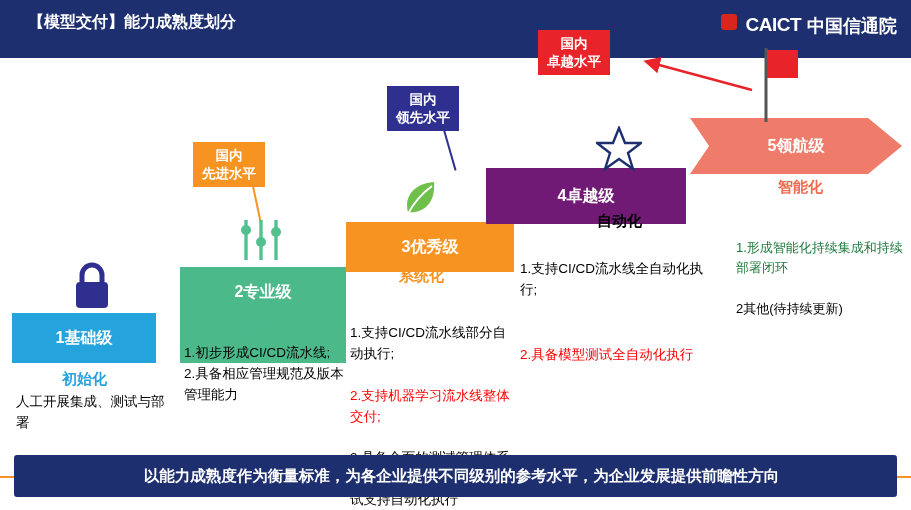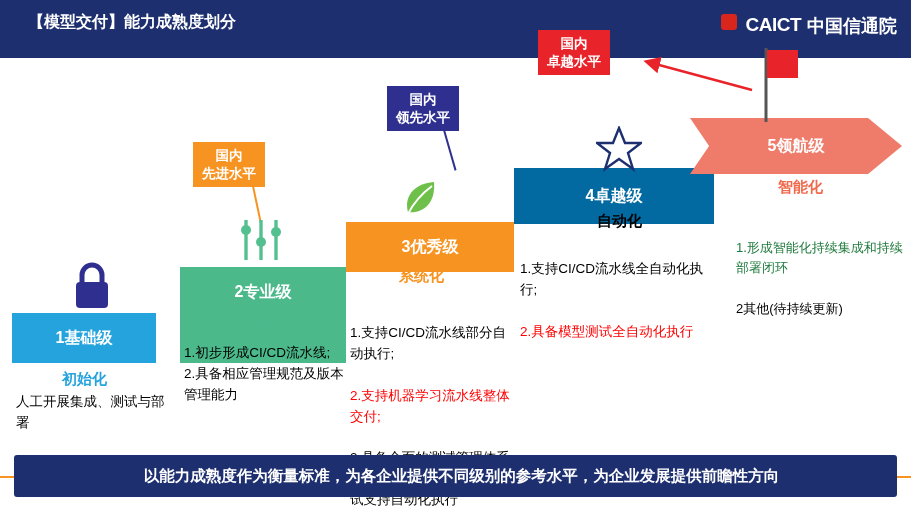--- a/index.html
+++ b/index.html
@@ -40,21 +40,21 @@
   .step {
     position:absolute;
     color:#ffffff;
     font-weight:bold;
     display:flex; align-items:center; justify-content:center;
     font-size:16px;
   }
   #step1 { left:12px;  top:313px; width:144px; height:50px; background:#24a3dd; }
   #step2 { left:180px; top:267px; width:166px; height:96px; background:#4cb98b; }
   #step3 { left:346px; top:222px; width:168px; height:50px; background:#f79321;align-items:center; }
-  #step4 { left:514px; top:168px; width:200px; height:56px; background:#0369a1; }
+  #step4 { left:486px; top:168px; width:200px; height:56px; background:#701a75; }
 
   #step2-label { position:absolute; left:180px; top:267px; width:166px; height:50px;
                  display:flex; align-items:center; justify-content:center;
                  font-size:16px; font-weight:bold; color:#fff; }
 
   
   #step5 {
     position:absolute; left:690px; top:118px; width:212px; height:56px;
     background:#ef7b6a;
     clip-path: polygon(0 0, 84% 0, 100% 50%, 84% 100%, 0 100%, 9% 50%);
@@ -178,21 +178,21 @@
 2.具备相应管理规范及版本管理能力</div>
 
 <div class="body-text" id="text3">
   <div class="t-black">1.支持CI/CD流水线部分自动执行;</div>
   <div class="t-red">2.支持机器学习流水线整体交付;</div>
   <div class="t-black">3.具备全面的测试管理体系和配置管理能力，且部分测试支持自动化执行</div>
 </div>
 
 <div class="body-text" id="text4">
   <div class="t-black">1.支持CI/CD流水线全自动化执行;</div>
-  <div class="t-red" style="margin-top:0;">2.具备模型测试全自动化执行</div>
+  <div class="t-red" style="margin-top:23px;">2.具备模型测试全自动化执行</div>
 </div>
 
 <div class="body-text" id="text5">
   <div class="t-green">1.形成智能化持续集成和持续部署闭环</div>
   <div class="t-black">2其他(待持续更新)</div>
 </div>
 
 <div class="connector" id="conn-adv"></div>
 <div class="callout" id="callout-adv">国内
 先进水平</div>

